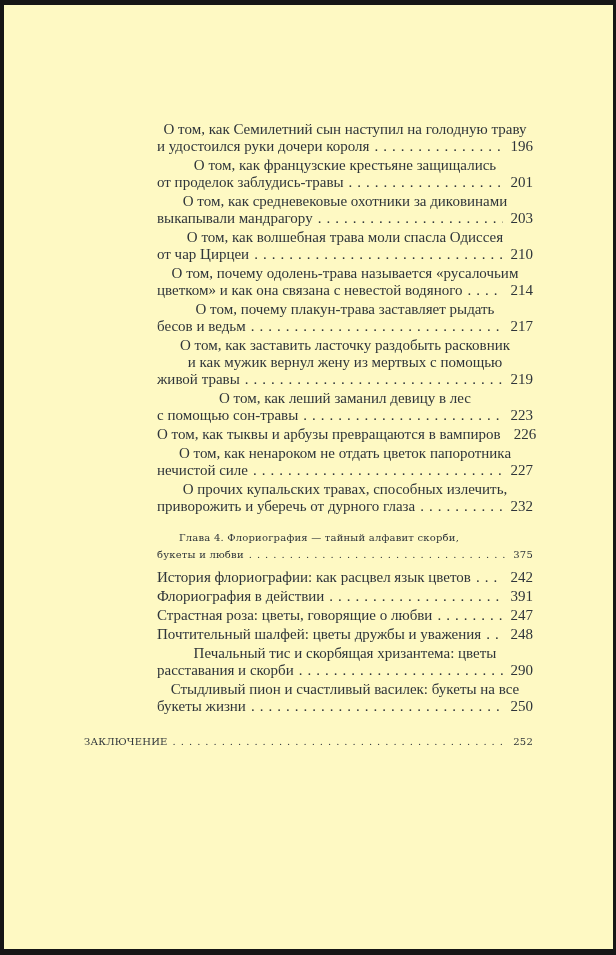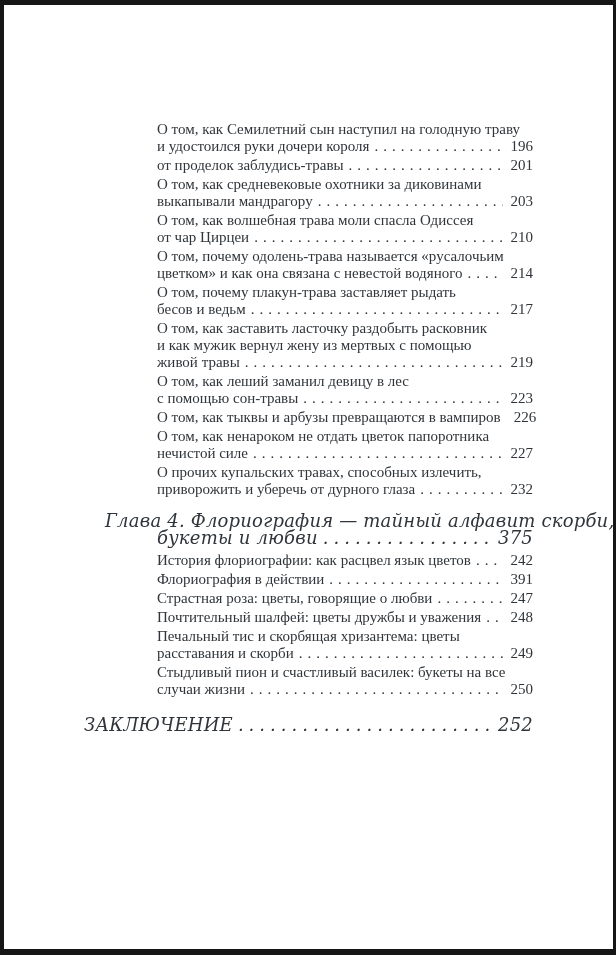--- a/index.html
+++ b/index.html
@@ -5,26 +5,27 @@
   html, body {
     margin: 0;
     padding: 0;
     background: #0f0f0f;
   }
   .page {
     position: relative;
     box-sizing: border-box;
     width: 616px;
     height: 955px;
-    background: #ffffff;
+    background: #fef9c3;
     border-style: solid;
     border-color: #161616;
     border-width: 5px 3px 6px 4px;
     padding: 116px 80px 0 80px;
     overflow: hidden;
+    text-align: center;
   }
   .toc {
     color: #2f353a;
     font-family: "Liberation Serif", "DejaVu Serif", serif;
     font-size: 15px;
     line-height: 17px;
   }
   .entry { margin-top: 2px; }
   .entry:first-child { margin-top: 0; }
   .entry.item { padding-left: 73px; }
@@ -36,23 +37,22 @@
   .entry.chapter .pre {
     text-indent: -52px;
   }
   .entry.conclusion {
     margin-top: 18px;
     padding-left: 0;
   }
   
   .entry.chapter, .entry.conclusion {
     font-family: "DejaVu Serif", serif;
-    font-size: 18px;
+    font-size: 10px;
     letter-spacing: 0.2px;
-    font-style: italic;
   }
   .pre { white-space: nowrap; }
   .last-row {
     display: flex;
     align-items: baseline;
   }
   .last-row .t {
     flex: 0 0 auto;
     white-space: nowrap;
   }
@@ -77,20 +77,21 @@
   <main class="toc">
       <div class="entry item">
         <div class="pre">О том, как Семилетний сын наступил на голодную траву</div>
         <div class="last-row">
           <span class="t">и удостоился руки дочери короля</span>
           <span class="leader">..........................................................................................</span>
           <span class="num">196</span>
         </div>
       </div>
       <div class="entry item">
+        <div class="pre">О том, как французские крестьяне защищались</div>
         <div class="last-row">
           <span class="t">от проделок заблудись-травы</span>
           <span class="leader">..........................................................................................</span>
           <span class="num">201</span>
         </div>
       </div>
       <div class="entry item">
         <div class="pre">О том, как средневековые охотники за диковинами</div>
         <div class="last-row">
           <span class="t">выкапывали мандрагору</span>
@@ -195,27 +196,27 @@
           <span class="t">Почтительный шалфей: цветы дружбы и уважения</span>
           <span class="leader">..........................................................................................</span>
           <span class="num">248</span>
         </div>
       </div>
       <div class="entry item">
         <div class="pre">Печальный тис и скорбящая хризантема: цветы</div>
         <div class="last-row">
           <span class="t">расставания и скорби</span>
           <span class="leader">..........................................................................................</span>
-          <span class="num">249</span>
+          <span class="num">290</span>
         </div>
       </div>
       <div class="entry item">
         <div class="pre">Стыдливый пион и счастливый василек: букеты на все</div>
         <div class="last-row">
-          <span class="t">случаи жизни</span>
+          <span class="t">букеты жизни</span>
           <span class="leader">..........................................................................................</span>
           <span class="num">250</span>
         </div>
       </div>
       <div class="entry conclusion">
         <div class="last-row">
           <span class="t">ЗАКЛЮЧЕНИЕ</span>
           <span class="leader">..........................................................................................</span>
           <span class="num">252</span>
         </div>

